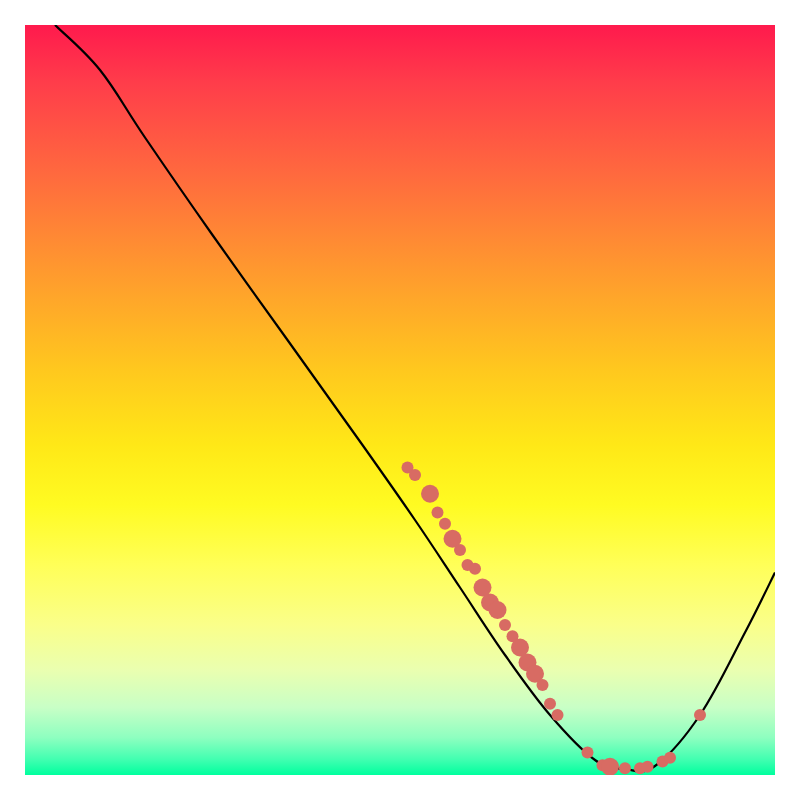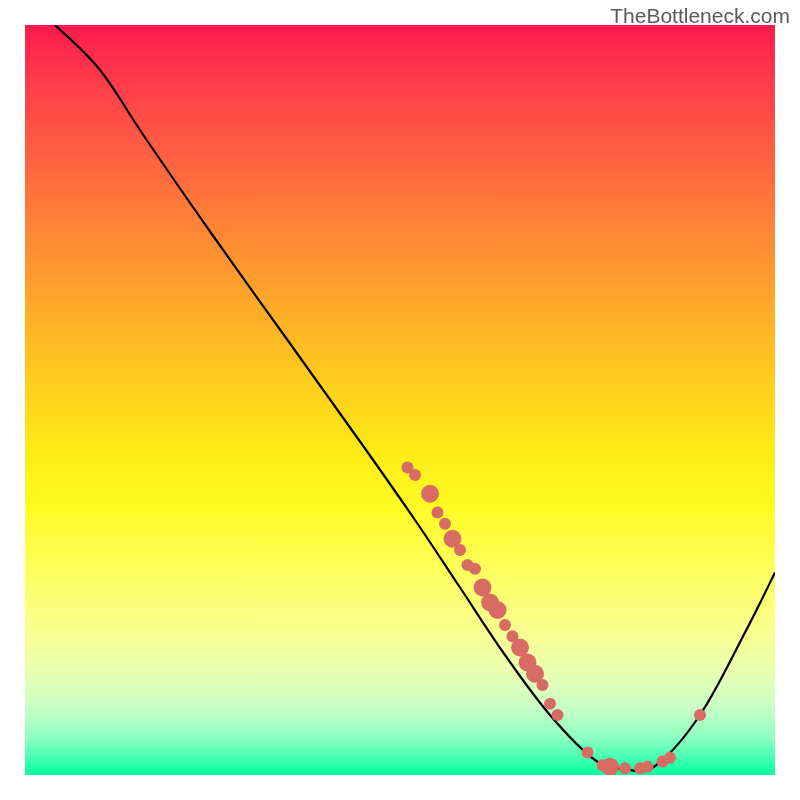--- a/index.html
+++ b/index.html
@@ -70,21 +70,20 @@
   }
   .pt {
     fill: #d86b63;
     stroke: none;
   }
 </style>
 </head>
 <body>
 
 <div class="container">
-  <div class="watermark">TheBottleneck.com</div>
 
   <div class="plot-area">
     <div class="gradient-bg"></div>
     <svg class="overlay" viewBox="0 0 750 750" preserveAspectRatio="none">
       <path id="curve-path" class="curve" d="M 30 0 C 38.1 8.1, 58.8 24.75, 75 45 C 91.2 65.25, 99.75 82.8, 120 112.5 C 140.25 142.2, 161.85 173.54999999999998, 187.5 210 C 213.15 246.45000000000002, 235.5 277.20000000000005, 262.5 315.00000000000006 C 289.5 352.80000000000007, 314.55 387.6, 337.5 420 C 360.45 452.4, 372.45 469.35, 390 495 C 407.55 520.65, 418.79999999999995 538.2, 434.99999999999994 562.5 C 451.19999999999993 586.8, 463.8 607.05, 480 630 C 496.2 652.95, 508.8 671.1, 525 690 C 541.2 708.9, 556.5 725.28, 570 735 C 583.5 744.72, 589.2 742.92, 600 744 C 610.8 745.08, 616.5 750.72, 630 741 C 643.5 731.28, 658.8 714.03, 675 690 C 691.2 665.97, 706.5 633.15, 720 607.5 C 733.5 581.85, 744.6 558.3, 750 547.5"></path>
       <g id="points-group">
           <circle cx="382.5" cy="442.5" r="6" class="pt"></circle>
           <circle cx="390" cy="450" r="6" class="pt"></circle>
           <circle cx="405" cy="468.75" r="9" class="pt"></circle>
           <circle cx="412.50000000000006" cy="487.5" r="6" class="pt"></circle>

